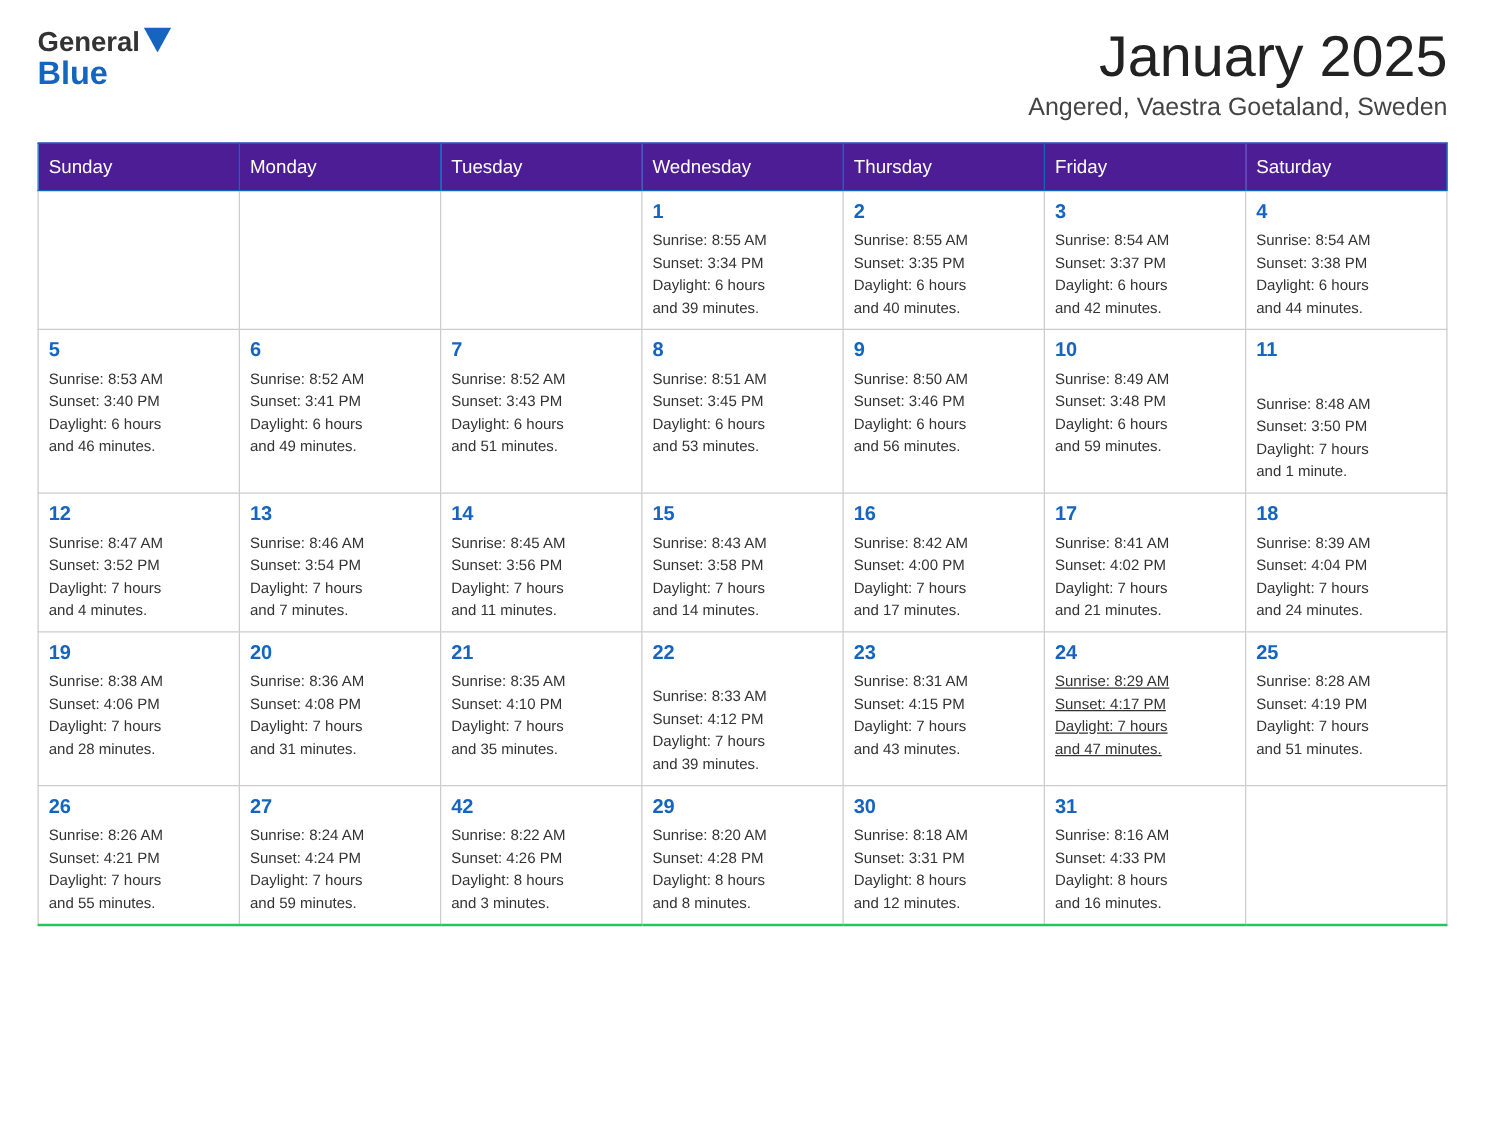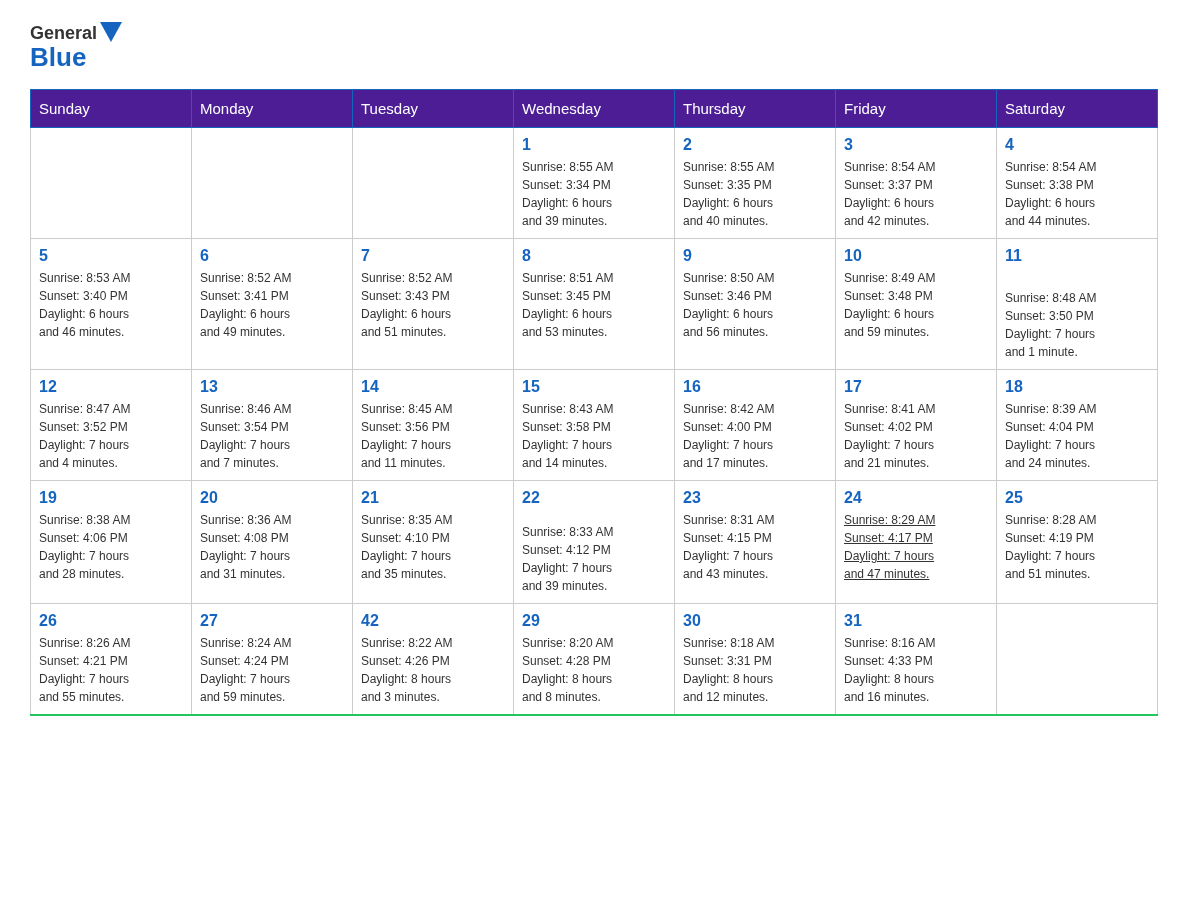--- a/index.html
+++ b/index.html
@@ -82,30 +82,32 @@
       display: flex;
       align-items: center;
     }
   </style>
 </head>
 <body>
 
 <div class="header">
   <div class="logo-wrapper">
     <div class="logo-line">
-      <span style="font-size:18px;font-weight:bold;color:#333;">General</span>
+      <span style="font-size:22px;font-weight:bold;color:#333;">General</span>
       <div style="display:inline-block;margin-left:3px;margin-top:2px;">
         <svg width="22" height="20" viewBox="0 0 22 20">
           <polygon points="0,0 22,0 11,20" fill="#1565c0"></polygon>
         </svg>
       </div>
     </div>
     <span style="font-size:26px;font-weight:bold;color:#1565c0;margin-top:-4px;">Blue</span>
   </div>
   <div class="title-section">
+    <div class="calendar-title">January 2025</div>
+    <div class="calendar-subtitle">Angered, Vaestra Goetaland, Sweden</div>
   </div>
 </div>
 
 <table>
   <thead>
     <tr>
       <th>Sunday</th>
       <th>Monday</th>
       <th>Tuesday</th>
       <th>Wednesday</th>

